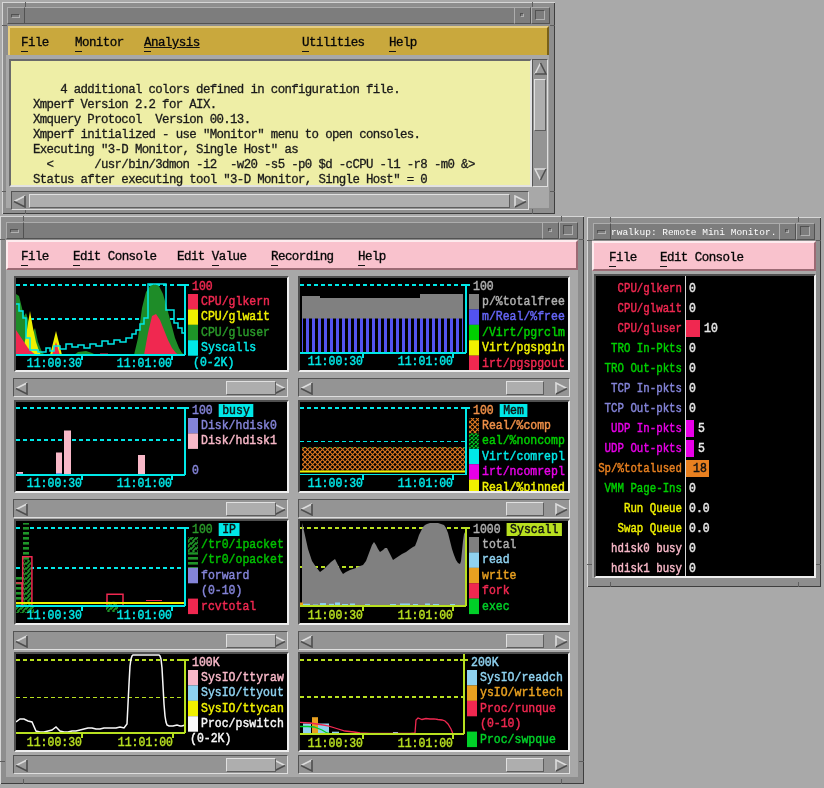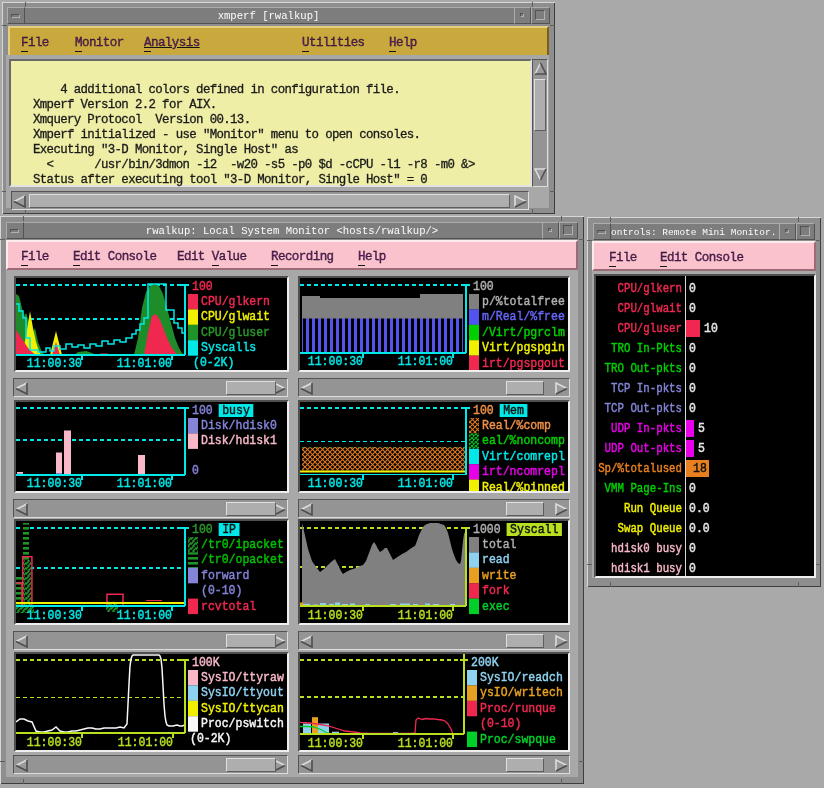--- a/index.html
+++ b/index.html
@@ -1,19 +1,19 @@
 <!DOCTYPE html>
 <html><head><meta charset="utf-8"><style>
 html,body{margin:0;padding:0;width:824px;height:788px;overflow:hidden;background:#a9a9a9;}
 *{box-sizing:border-box;}
 .abs{position:absolute;}
 .win{position:absolute;background:#8e8e8e;box-shadow:inset 1px 1px 0 #d6d6d6, inset -1px -1px 0 #3e3e3e;}
 .tbar{position:absolute;background:#7d7d7d;border:1px solid;border-color:#adadad #525252 #525252 #adadad;}
 .ttext{position:absolute;top:2px;width:100%;text-align:center;font:10.6px 'Liberation Mono', monospace;color:#fdfdfd;white-space:pre;letter-spacing:0;}
-.menubar{position:absolute;font:12.5px 'Liberation Mono', monospace;color:#701a75;letter-spacing:-0.55px;padding-left:24px;-webkit-text-stroke:0.35px #141414;}
+.menubar{position:absolute;font:12.5px 'Liberation Mono', monospace;color:#000000;letter-spacing:-0.55px;padding-left:24px;-webkit-text-stroke:0.35px #141414;}
 .mi{position:absolute;top:8px;white-space:pre;}
 .mi u{text-decoration:none;border-bottom:1.6px solid #151515;padding-bottom:1px;}
 .panel{position:absolute;background:#000;border:2px solid;border-color:#4f4f4f #efefef #efefef #4f4f4f;}
 .hsb{position:absolute;background:#949494;border:1px solid;border-color:#545454 #dedede #dedede #545454;}
 .thumb{position:absolute;top:2px;height:14px;background:#aeaeae;border:1px solid;border-color:#e0e0e0 #5e5e5e #5e5e5e #e0e0e0;}
 svg text{font-family:'Liberation Mono',monospace;paint-order:stroke;stroke-width:0.45px;}
 </style></head><body>
 <svg width="0" height="0" style="position:absolute">
 <defs>
 <pattern id="dgr" width="5" height="5" patternUnits="userSpaceOnUse">
@@ -48,21 +48,20 @@
     <div class="abs" style="right:0;top:23px;width:5px;height:1px;background:#5e5e5e;"></div>
     <div class="abs" style="left:0;top:189px;width:5px;height:1px;background:#5e5e5e;"></div>
     <div class="abs" style="right:0;top:189px;width:5px;height:1px;background:#5e5e5e;"></div>
     <div class="tbar" style="left:5px;top:5px;width:543px;height:17px;"></div>
     <div class="tbar" style="left:5px;top:5px;width:18px;height:17px;"></div>
     <div class="abs" style="left:9px;top:12px;width:9px;height:4px;background:#7d7d7d;border:1px solid;border-color:#525252 #b0b0b0 #b0b0b0 #525252;"></div>
     <div class="tbar" style="left:512px;top:5px;width:17px;height:17px;"></div>
     <div class="abs" style="left:518px;top:11px;width:4px;height:4px;background:#7d7d7d;border:1px solid;border-color:#525252 #b0b0b0 #b0b0b0 #525252;"></div>
     <div class="tbar" style="left:529px;top:5px;width:19px;height:17px;"></div>
     <div class="abs" style="left:533px;top:8px;width:10px;height:10px;background:#7d7d7d;border:1px solid;border-color:#525252 #b0b0b0 #b0b0b0 #525252;"></div>
-    <div class="ttext" style="left:5px;top:8px;width:543px;padding-right:20px;">xmperf [rwalkup]</div>
     <div class="menubar" style="left:6px;top:24px;width:541px;height:31px;background:#c9a83d;border:2px solid;border-color:#e6cd80 #786018 #786018 #e6cd80;">
       <span class="mi" style="left:11px;"><u>F</u>ile</span>
       <span class="mi" style="left:65px;"><u>M</u>onitor</span>
       <span class="mi" style="left:134px;text-decoration:underline;"><u>A</u>nalysis</span>
       <span class="mi" style="left:228px;margin-top:42px;"><u>C</u>ontrols</span>
       <span class="mi" style="left:292px;"><u>U</u>tilities</span>
       <span class="mi" style="left:379px;"><u>H</u>elp</span>
     </div>
     <div class="abs" style="left:4px;top:53px;width:543px;height:153px;background:#a8a8a8;"></div>
     <div class="abs" style="left:7px;top:57px;width:523px;height:128px;background:#eeeea6;border:2px solid;border-color:#6a6a6a #e2e2e2 #e2e2e2 #6a6a6a;"></div>
@@ -109,21 +108,20 @@
     <div class="abs" style="right:0;top:23px;width:5px;height:1px;background:#5e5e5e;"></div>
     <div class="abs" style="left:0;top:545px;width:5px;height:1px;background:#5e5e5e;"></div>
     <div class="abs" style="right:0;top:545px;width:5px;height:1px;background:#5e5e5e;"></div>
     <div class="tbar" style="left:6px;top:6px;width:572px;height:17px;"></div>
     <div class="tbar" style="left:6px;top:6px;width:18px;height:17px;"></div>
     <div class="abs" style="left:10px;top:13px;width:9px;height:4px;background:#7d7d7d;border:1px solid;border-color:#525252 #b0b0b0 #b0b0b0 #525252;"></div>
     <div class="tbar" style="left:542px;top:6px;width:17px;height:17px;"></div>
     <div class="abs" style="left:548px;top:12px;width:4px;height:4px;background:#7d7d7d;border:1px solid;border-color:#525252 #b0b0b0 #b0b0b0 #525252;"></div>
     <div class="tbar" style="left:559px;top:6px;width:19px;height:17px;"></div>
     <div class="abs" style="left:563px;top:9px;width:10px;height:10px;background:#7d7d7d;border:1px solid;border-color:#525252 #b0b0b0 #b0b0b0 #525252;"></div>
-    <div class="ttext" style="left:6px;top:9px;width:572px;padding-right:0px;">rwalkup: Local System Monitor &lt;hosts/rwalkup/&gt;</div>
     <div class="menubar" style="left:6px;top:24px;width:572px;height:30px;background:#f9c2cd;border:2px solid;border-color:#fdebee #9c6a74 #9c6a74 #fdebee;">
       <span class="mi" style="left:13px;"><u>F</u>ile</span>
       <span class="mi" style="left:65px;"><u>E</u>dit Console</span>
       <span class="mi" style="left:169px;">Edit <u>V</u>alue</span>
       <span class="mi" style="left:263px;"><u>R</u>ecording</span>
       <span class="mi" style="left:350px;"><u>H</u>elp</span>
     </div>
     <div class="abs" style="left:6px;top:54px;width:572px;height:507px;background:#a8a8a8;"></div>
     <div class="panel" style="left:14px;top:60px;width:275px;height:96px;"><svg width="271" height="92" viewBox="0 0 271 92">
         <line x1="0" y1="7" x2="169" y2="7" stroke="#00e8e8" stroke-width="1.5" stroke-dasharray="4 3" shape-rendering="crispEdges"></line>
@@ -471,21 +469,21 @@
     <div class="abs" style="right:0;top:23px;width:5px;height:1px;background:#5e5e5e;"></div>
     <div class="abs" style="left:0;top:347px;width:5px;height:1px;background:#5e5e5e;"></div>
     <div class="abs" style="right:0;top:347px;width:5px;height:1px;background:#5e5e5e;"></div>
     <div class="tbar" style="left:6px;top:6px;width:222px;height:17px;"></div>
     <div class="tbar" style="left:6px;top:6px;width:18px;height:17px;"></div>
     <div class="abs" style="left:10px;top:13px;width:9px;height:4px;background:#7d7d7d;border:1px solid;border-color:#525252 #b0b0b0 #b0b0b0 #525252;"></div>
     <div class="tbar" style="left:192px;top:6px;width:17px;height:17px;"></div>
     <div class="abs" style="left:198px;top:12px;width:4px;height:4px;background:#7d7d7d;border:1px solid;border-color:#525252 #b0b0b0 #b0b0b0 #525252;"></div>
     <div class="tbar" style="left:209px;top:6px;width:19px;height:17px;"></div>
     <div class="abs" style="left:213px;top:9px;width:10px;height:10px;background:#7d7d7d;border:1px solid;border-color:#525252 #b0b0b0 #b0b0b0 #525252;"></div>
-    <div class="abs" style="left:24px;top:10px;font:9.5px 'Liberation Mono', monospace;color:#fdfdfd;white-space:pre;">ontrols: Remote Mini Monitor.</div>
+    <div class="abs" style="left:24px;top:10px;font:9.5px 'Liberation Mono', monospace;color:#fdfdfd;white-space:pre;">rwalkup: Remote Mini Monitor.</div>
     <div class="menubar" style="left:5px;top:24px;width:224px;height:30px;background:#f9c2cd;border:2px solid;border-color:#fdebee #9c6a74 #9c6a74 #fdebee;">
       <span class="mi" style="left:15px;"><u>F</u>ile</span>
       <span class="mi" style="left:66px;"><u>E</u>dit Console</span>
     </div>
     <div class="abs" style="left:5px;top:54px;width:224px;height:307px;background:#a8a8a8;"></div>
     <div class="abs" style="left:7px;top:57px;width:222px;height:304px;background:#000;border:2px solid;border-color:#4f4f4f #efefef #efefef #4f4f4f;"></div>
     <div class="abs" style="left:9px;top:59px;width:218px;height:300px;"><svg width="218" height="300" viewBox="0 0 218 300">
         <line x1="89.5" y1="0" x2="89.5" y2="300" stroke="#d8d8d8" stroke-width="1" shape-rendering="crispEdges"></line>
         <text x="86" y="16" font-size="12.4" fill="#f02850" stroke="#f02850" text-anchor="end" font-weight="normal" textLength="64.5" lengthAdjust="spacingAndGlyphs">CPU/glkern</text>
         <text x="93" y="16" font-size="12.4" fill="#e8e8e8" stroke="#e8e8e8" text-anchor="start" font-weight="normal" textLength="6.9" lengthAdjust="spacingAndGlyphs">0</text>

